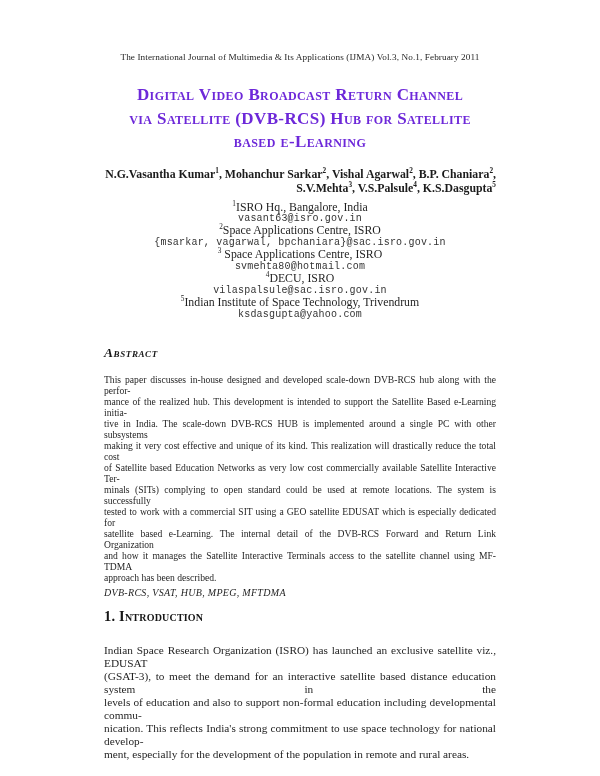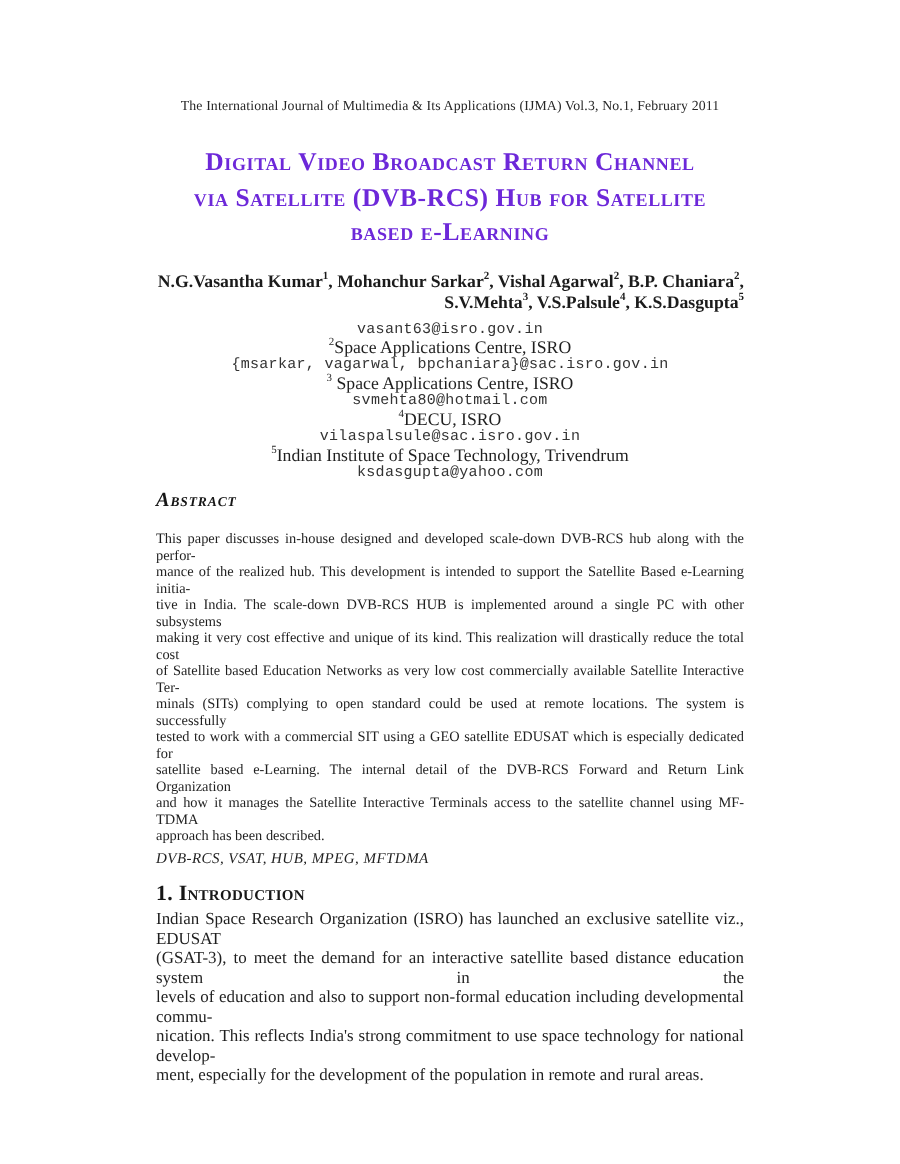--- a/index.html
+++ b/index.html
@@ -3,21 +3,21 @@
 <meta charset="utf-8">
 <style>
   html, body { margin: 0; padding: 0; }
   body {
     width: 600px; height: 776px;
     background: #ffffff;
     font-family: "Liberation Serif", serif;
     color: #1f1f1f;
     overflow: hidden;
   }
-  .page { padding: 64px 104px 0 104px; }
+  .page { padding: 51px 104px 0 104px; }
 
   .journal-header {
     font-size: 9.2px; line-height: 12px;
     text-align: center; color: #262626; letter-spacing: 0.1px;
     white-space: nowrap;
   }
 
   .title {
     margin-top: 20px; text-align: center;
     font-weight: bold; font-variant: small-caps;
@@ -39,36 +39,36 @@
     font-family: "Liberation Mono", monospace;
     font-size: 10px; line-height: 11.9px;
     color: #333333; letter-spacing: 0.2px;
   }
 
   .section-heading {
     font-weight: bold; font-variant: small-caps;
     font-size: 13.5px; line-height: 14px; color: #161616;
   }
   .italic-heading { font-style: italic; letter-spacing: 0.6px; }
-  .abstract-heading { margin-top: 4px; }
+  .abstract-heading { margin-top: 25px; }
   .keywords-heading { margin-top: 9px; }
   .intro-heading { margin-top: 10px; font-size: 14.5px; line-height: 17px; letter-spacing: 0.2px; }
 
   .abstract-para { margin-top: 14px; font-size: 9.6px; line-height: 11px; }
   .para-line { text-align: justify; text-align-last: justify; }
   .endpara .para-line:last-child { text-align-last: left; }
 
   .keywords-text {
     margin-top: 4px; font-style: italic;
     font-size: 10px; line-height: 11px; letter-spacing: 0.3px;
   }
 
   .body-para { font-size: 11.3px; }
   .body-para .para-line { line-height: 13px; }
-  .para1 { margin-top: 2px; }
+  .para1 { margin-top: 19px; }
 </style>
 </head>
 <body>
 
 <div class="page">
 
   <div class="journal-header">The International Journal of Multimedia &amp; Its Applications (IJMA) Vol.3, No.1, February 2011</div>
 
   <div class="title">
 
@@ -81,20 +81,21 @@
 
   <div class="authors">
 
       <div class="authors-line">N.G.Vasantha Kumar<sup>1</sup>, Mohanchur Sarkar<sup>2</sup>, Vishal Agarwal<sup>2</sup>, B.P. Chaniara<sup>2</sup>,</div>
 
       <div class="authors-line">S.V.Mehta<sup>3</sup>, V.S.Palsule<sup>4</sup>, K.S.Dasgupta<sup>5</sup></div>
     </div>
 
   <div class="affiliations">
 
+      <div class="affil-line inst"><sup>1</sup>ISRO Hq., Bangalore, India</div>
 
       <div class="affil-line email">vasant63@isro.gov.in</div>
 
       <div class="affil-line inst"><sup>2</sup>Space Applications Centre, ISRO</div>
 
       <div class="affil-line email">{msarkar, vagarwal, bpchaniara}@sac.isro.gov.in</div>
 
       <div class="affil-line inst"><sup>3</sup> Space Applications Centre, ISRO</div>
 
       <div class="affil-line email">svmehta80@hotmail.com</div>

